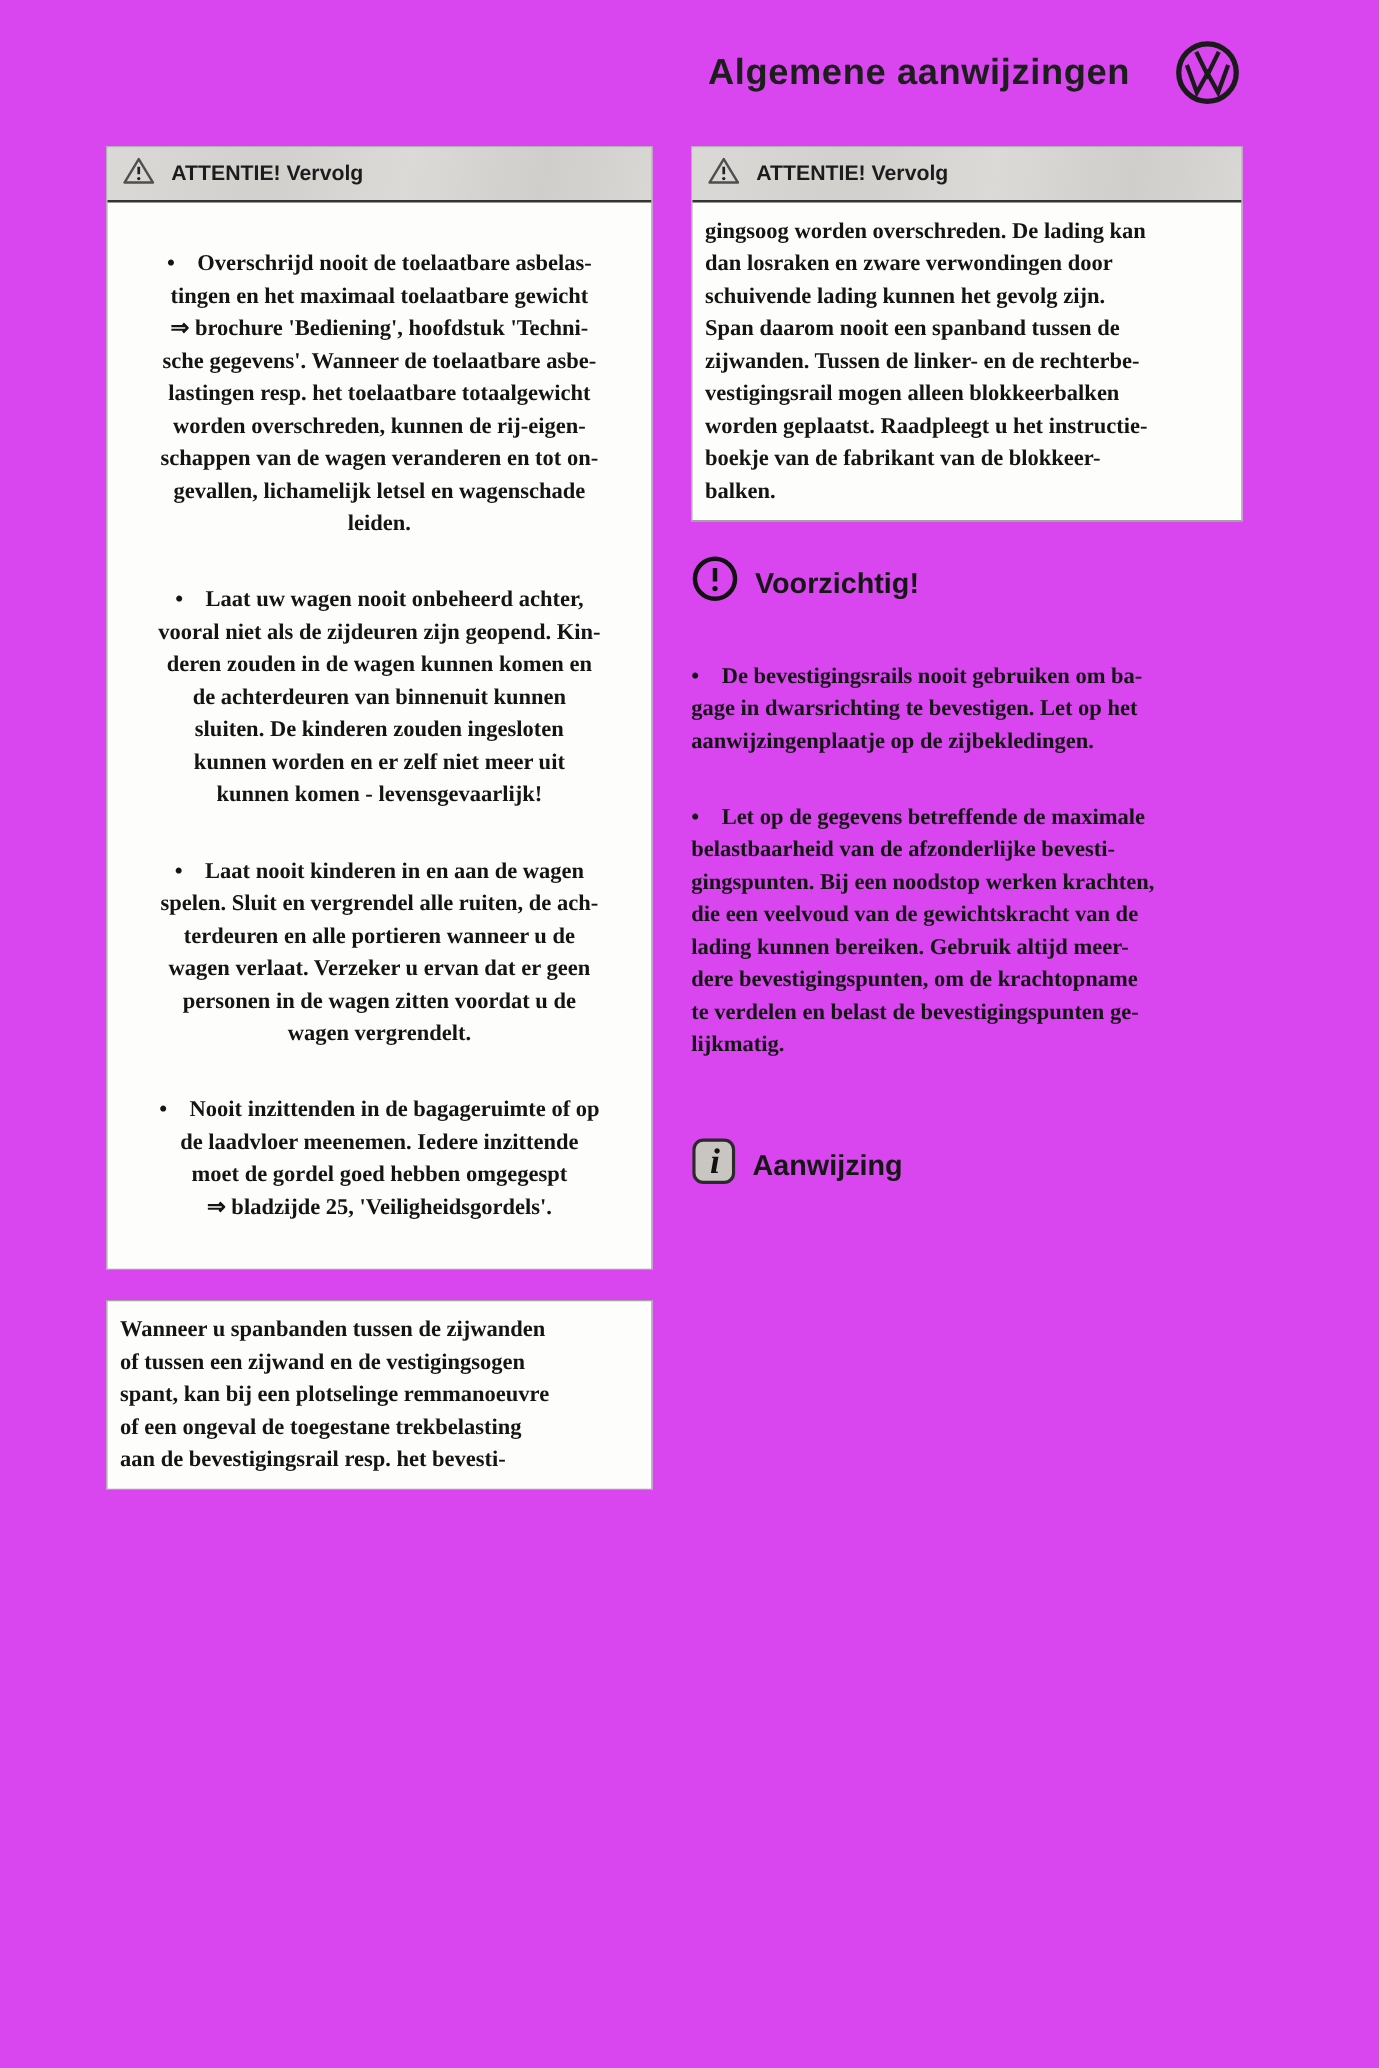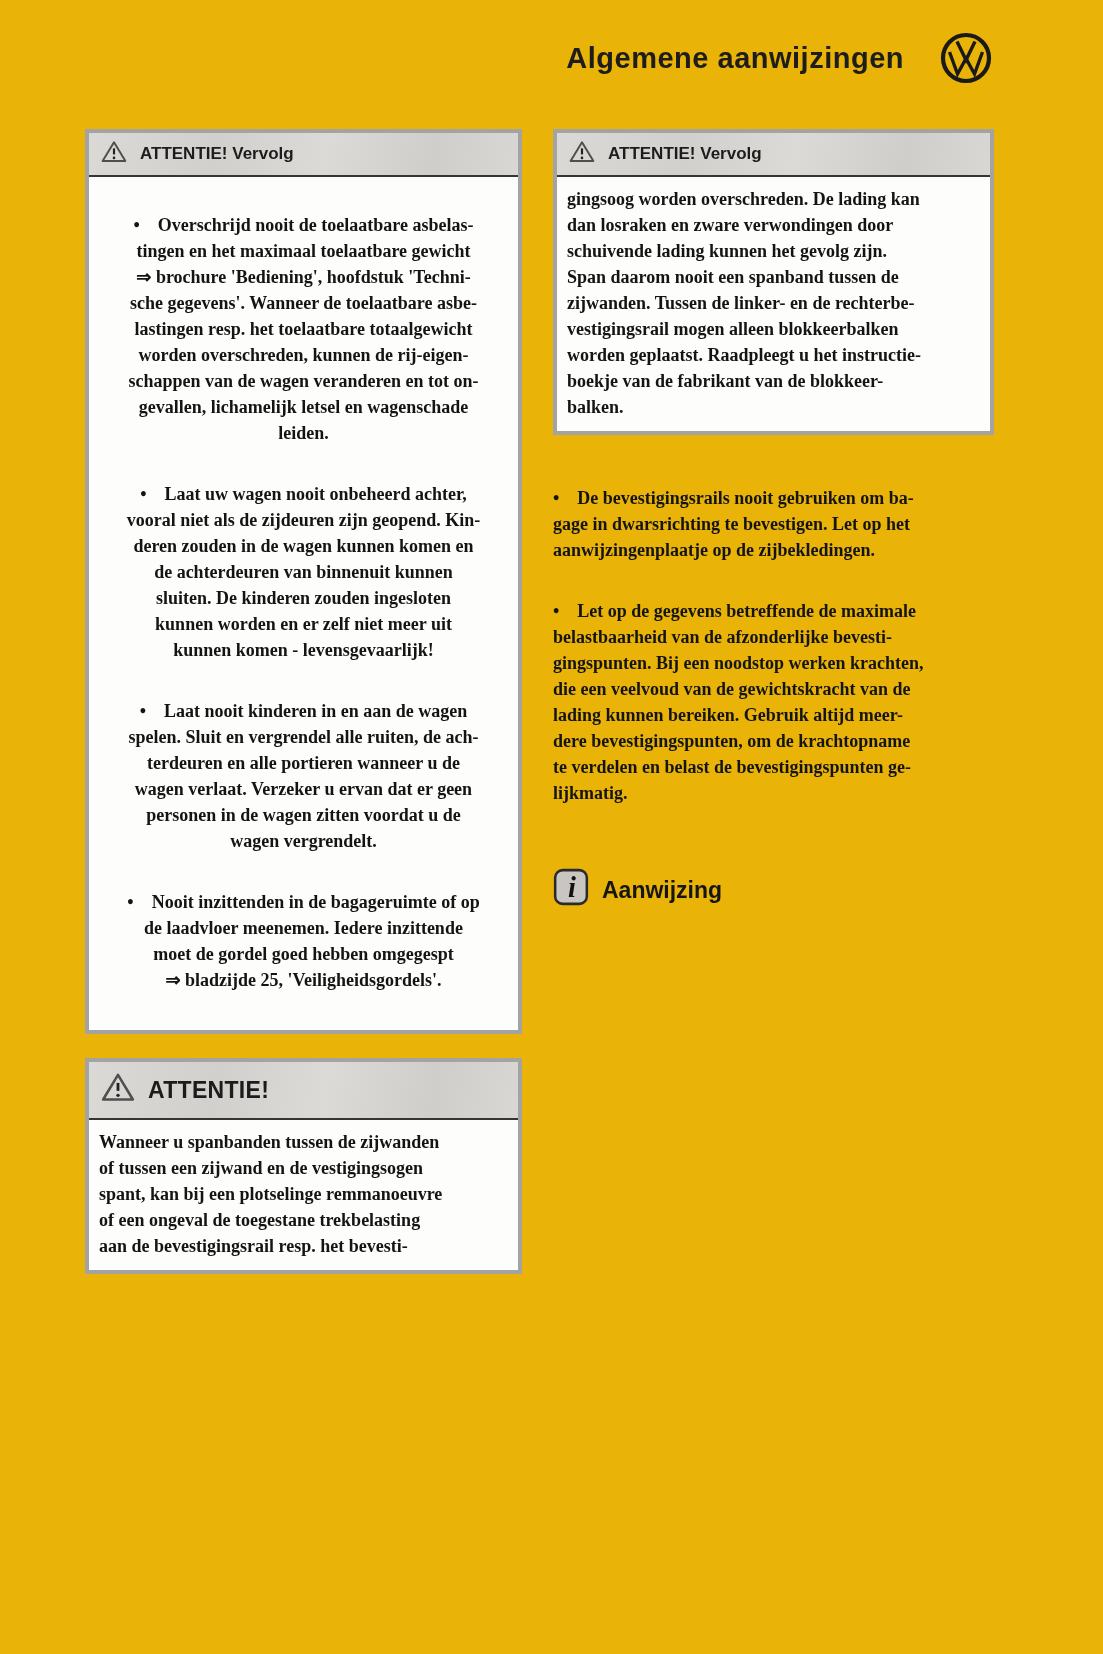--- a/index.html
+++ b/index.html
@@ -1,40 +1,40 @@
 <!DOCTYPE html>
 <html><head>
 <meta charset="utf-8">
 <style>
   html,body{margin:0;padding:0;background:#e8e8e6;}
   .page{
     position:relative;
     width:1103px;height:1654px;
     margin:0 auto;
-    background:#eab308;
+    background:#d946ef;
     font-family:"Liberation Serif",serif;
     color:#161616;
     overflow:hidden;
   }
   
   .page-header{
     position:absolute;top:32px;left:0;width:992px;
     display:flex;justify-content:flex-end;align-items:center;gap:36px;
   }
   .page-title{
     font-family:"Liberation Sans",sans-serif;
     font-weight:600;font-size:29px;letter-spacing:.5px;color:#1d1d1d;
   }
   .vw-logo{width:52px;height:52px;flex:none;}
   
   .col{position:absolute;top:117px;}
   .col-left{left:85px;width:437px;}
   .col-right{left:553px;width:441px;}
   
-  .warnbox{border:4px solid #a3a3a3;background:#fdfdfb;margin:12px 0 24px 0;}
+  .warnbox{border:1px solid #a3a3a3;background:#fdfdfb;margin:0 0 24px 0;}
   .warnbox-header{
     display:flex;align-items:center;gap:13px;
     padding:7px 12px;
     background:linear-gradient(100deg,#dbd9d6 0%,#d2d0cd 30%,#dcdad7 55%,#d0cecb 80%,#d9d7d4 100%);
     border-bottom:2px solid #353535;
     font-family:"Liberation Sans",sans-serif;
     font-weight:700;font-size:17px;color:#1c1c1c;
   }
   .warnbox.big .warnbox-header{
     padding:10px 12px;font-size:23px;letter-spacing:.3px;
@@ -120,30 +120,20 @@
 personen in de wagen zitten voordat u de
 wagen vergrendelt.</p>
         <p>•&nbsp;&nbsp;&nbsp;&nbsp;Nooit inzittenden in de bagageruimte of op
 de laadvloer meenemen. Iedere inzittende
 moet de gordel goed hebben omgegespt
 ⇒ bladzijde 25, 'Veiligheidsgordels'.</p>
       </div>
     </section>
 
     <section class="warnbox big">
-      <div class="warnbox-header">
-        <span class="icon">
-          <svg width="34" height="30" viewBox="0 0 24 21">
-            <path d="M12 2 L22.5 19.3 H1.5 Z" fill="none" stroke="#4f4f4f" stroke-width="1.8" stroke-linejoin="round"></path>
-            <line x1="12" y1="7.6" x2="12" y2="13.2" stroke="#222" stroke-width="2"></line>
-            <circle cx="12" cy="16.4" r="1.2" fill="#222"></circle>
-          </svg>
-        </span>
-        <span>ATTENTIE!</span>
-      </div>
       <div class="warnbox-body">Wanneer u spanbanden tussen de zijwanden
 of tussen een zijwand en de vestigingsogen
 spant, kan bij een plotselinge remmanoeuvre
 of een ongeval de toegestane trekbelasting
 aan de bevestigingsrail resp. het bevesti-</div>
     </section>
 
   </div>
 
   <div class="col col-right">
@@ -163,20 +153,30 @@
 dan losraken en zware verwondingen door
 schuivende lading kunnen het gevolg zijn.
 Span daarom nooit een spanband tussen de
 zijwanden. Tussen de linker- en de rechterbe-
 vestigingsrail mogen alleen blokkeerbalken
 worden geplaatst. Raadpleegt u het instructie-
 boekje van de fabrikant van de blokkeer-
 balken.</div>
     </section>
 
+    <div class="section-heading">
+      <span class="icon">
+        <svg width="38" height="38" viewBox="0 0 36 36">
+          <circle cx="18" cy="18" r="15.2" fill="none" stroke="#111" stroke-width="3.4"></circle>
+          <line x1="18" y1="9.8" x2="18" y2="20" stroke="#111" stroke-width="3.4"></line>
+          <circle cx="18" cy="25.4" r="2" fill="#111"></circle>
+        </svg>
+      </span>
+      <span>Voorzichtig!</span>
+    </div>
     <div class="section-body">
       <p>•&nbsp;&nbsp;&nbsp;&nbsp;De bevestigingsrails nooit gebruiken om ba-
 gage in dwarsrichting te bevestigen. Let op het
 aanwijzingenplaatje op de zijbekledingen.</p>
       <p>•&nbsp;&nbsp;&nbsp;&nbsp;Let op de gegevens betreffende de maximale
 belastbaarheid van de afzonderlijke bevesti-
 gingspunten. Bij een noodstop werken krachten,
 die een veelvoud van de gewichtskracht van de
 lading kunnen bereiken. Gebruik altijd meer-
 dere bevestigingspunten, om de krachtopname

